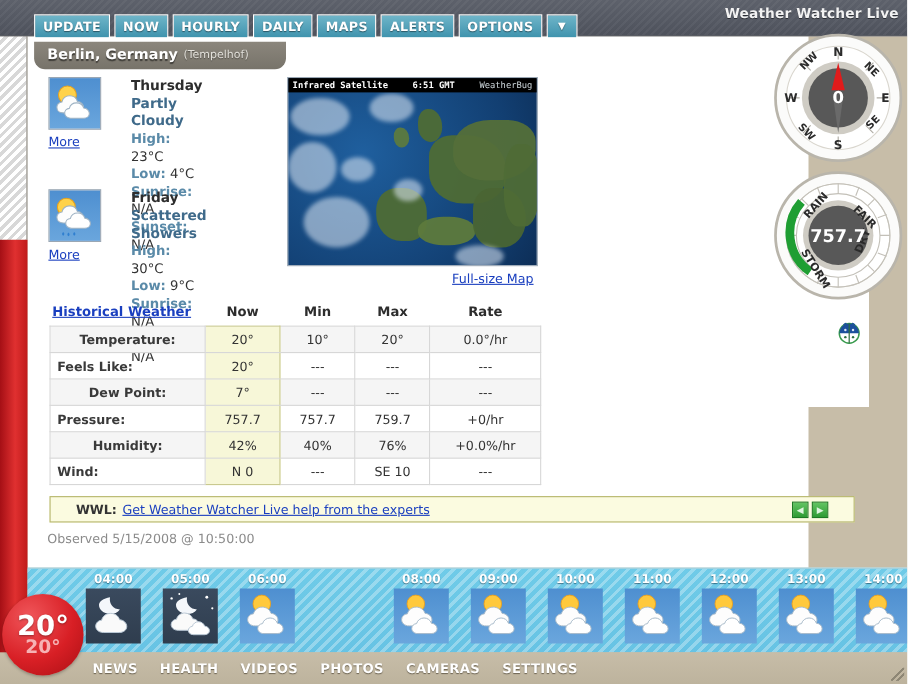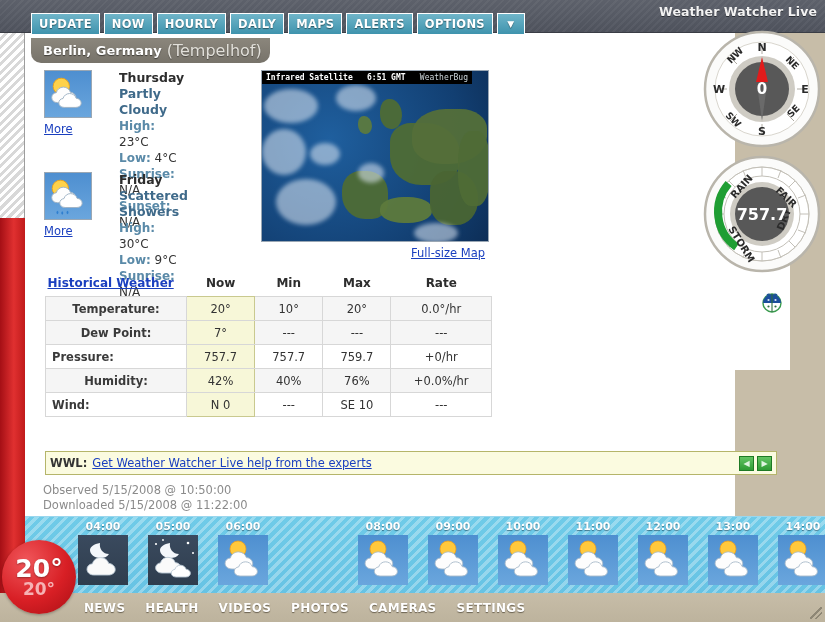--- a/index.html
+++ b/index.html
@@ -58,28 +58,28 @@
     background:linear-gradient(#6fb5c9,#3f93ad);
     border:1px solid #ffffff;
     color:#ffffff;font-size:11.5px;font-weight:bold;letter-spacing:.3px;
     text-shadow:0 1px 1px rgba(0,0,0,.45);
     box-sizing:border-box;cursor:default;
   }
   .tbtn.arrow{padding:0 6px;font-size:9px;}
 
   
   .locbar{
-    position:absolute;left:31px;top:38px;height:25px;padding:0 8px 0 12px;
+    position:absolute;left:31px;top:38px;height:25px;padding:0 34px 0 12px;
     display:flex;align-items:center;
     background:linear-gradient(#8b867c,#77736a);
     border-radius:0 0 10px 10px;
     z-index:6;color:#fff;
   }
   .loc-main{font-size:13px;font-weight:bold;text-shadow:0 1px 1px rgba(0,0,0,.5);}
-  .loc-sub{font-size:16px;color:#e2e0da;margin-left:5px;text-shadow:0 1px 1px rgba(0,0,0,.4);text-align:center;}
+  .loc-sub{font-size:10px;color:#e2e0da;margin-left:5px;text-shadow:0 1px 1px rgba(0,0,0,.4);text-align:center;}
 
   
   .fc{position:absolute;left:44px;z-index:5;}
   .fc1{top:70px;} .fc2{top:172px;}
   .fc-ico{
     width:48px;height:48px;border:1px solid #9aa7b4;box-sizing:border-box;
     background:linear-gradient(#4e8fd0,#6aa6dd);position:relative;overflow:hidden;
   }
   .fc-more{display:block;margin-top:4px;font-size:11.5px;color:#1a3fbf;text-decoration:underline;cursor:pointer;}
   .fc-txt{position:absolute;left:75px;top:0;}
@@ -88,21 +88,21 @@
   .fc-row{font-size:12px;line-height:16px;color:#333;}
   .fc-row b{color:#5a8aa8;font-weight:bold;}
 
   
   .sat{
     position:absolute;left:261px;top:70px;width:228px;height:172px;
     border:1px solid #9aa7b4;box-sizing:border-box;overflow:hidden;
     background:radial-gradient(circle at 30% 40%,#1f5f9e,#123f72 70%,#0d2e57);
   }
   .sat-bar{
-    position:absolute;left:0;top:0;right:16px;height:13px;background:#000;
+    position:absolute;left:0;top:0;right:0;height:13px;background:#000;
     color:#fff;font-size:8px;font-weight:bold;font-family:"DejaVu Sans Mono","Liberation Mono",monospace;
     display:flex;align-items:center;justify-content:space-between;padding:0 4px;box-sizing:border-box;
   }
   .sat-bar .wb{color:#cfd8dd;font-weight:normal;}
   .land{position:absolute;background:#4e6b35;border-radius:40% 55% 45% 50%;opacity:.95;}
   .cl{position:absolute;background:rgba(225,235,245,.55);border-radius:50%;filter:blur(2px);}
   .fullmap{
     position:absolute;left:411px;top:246px;font-size:11.5px;color:#1a3fbf;
     text-decoration:underline;cursor:pointer;z-index:5;
   }
@@ -118,21 +118,21 @@
   .tbl tr.alt td{background:#f5f5f5;text-align:center;}
   .tbl tr.alt td.now,.tbl td.now{background:#f7f7d8;}
   .tbl td.now{border-left:1px solid #c9c98f;border-right:1px solid #c9c98f;}
   .tbl tr:first-child td.now{border-top:1px solid #c9c98f;}
   .tbl tr:last-child td.now{border-bottom:1px solid #c9c98f;}
 
   
   .wwl{
     position:absolute;left:45px;top:451px;width:732px;height:24px;
     background:#fbfbe0;border:1px solid #b5b56a;box-sizing:border-box;
-    display:flex;align-items:center;padding:0 4px;z-index:5;
+    display:flex;align-items:center;padding:0 23px;z-index:5;
   }
   .wwl-lab{font-size:11.5px;font-weight:bold;color:#333;margin-right:5px;}
   .wwl-link{font-size:11.5px;color:#1a3fbf;text-decoration:underline;cursor:pointer;}
   .wwl-navs{margin-left:auto;display:flex;gap:3px;}
   .navbtn{
     width:15px;height:15px;background:linear-gradient(#63c463,#2f9b34);
     border:1px solid #1e7a24;display:flex;align-items:center;justify-content:center;
     color:#dff5df;font-size:8px;cursor:pointer;box-sizing:border-box;
   }
 
@@ -318,20 +318,27 @@
       </tr>
     </thead>
     <tbody>
       <tr class="alt">
         <td class="lab">Temperature:</td>
         <td class="now">20°</td>
         <td>10°</td>
         <td>20°</td>
         <td>0.0°/hr</td>
       </tr>
+      <tr>
+        <td class="lab">Feels Like:</td>
+        <td class="now">20°</td>
+        <td>---</td>
+        <td>---</td>
+        <td>---</td>
+      </tr>
       <tr class="alt">
         <td class="lab">Dew Point:</td>
         <td class="now">7°</td>
         <td>---</td>
         <td>---</td>
         <td>---</td>
       </tr>
       <tr>
         <td class="lab">Pressure:</td>
         <td class="now">757.7</td>
@@ -360,21 +367,20 @@
     <span class="wwl-lab">WWL:</span>
     <span class="wwl-link">Get Weather Watcher Live help from the experts</span>
     <span class="wwl-navs">
       <span class="navbtn">◀</span>
       <span class="navbtn">▶</span>
     </span>
   </div>
 
   <div class="obs">
     <div>Observed 5/15/2008 @ 10:50:00</div>
-    <div>Downloaded 5/15/2008 @ 11:22:00</div>
   </div>
 
   <div class="hourly">
     <div class="hcell" style="left:47px;">
       <span class="htime">04:00</span>
       <div class="hico night">
         <svg viewBox="0 0 50 50" width="50" height="50">
             <path d="M22 8c-1 6 3 11 9 11-2 3-5 4-9 4-6 0-10-4-10-8 0-3 4-6 10-7z" fill="#f4f7fb"></path>
             <path d="M16 40c-4.5 0-7-2.8-7-5.8 0-2.8 2.3-5.2 5.4-5.4.9-3.6 4.2-6.2 8.2-6.2 3.8 0 7.1 2.4 8.1 5.8 3.7.2 6.5 3 6.5 6.1 0 3.2-2.9 5.5-6.7 5.5z" fill="#fafafa" stroke="#b9c7d4" stroke-width=".9"></path>
           </svg>

